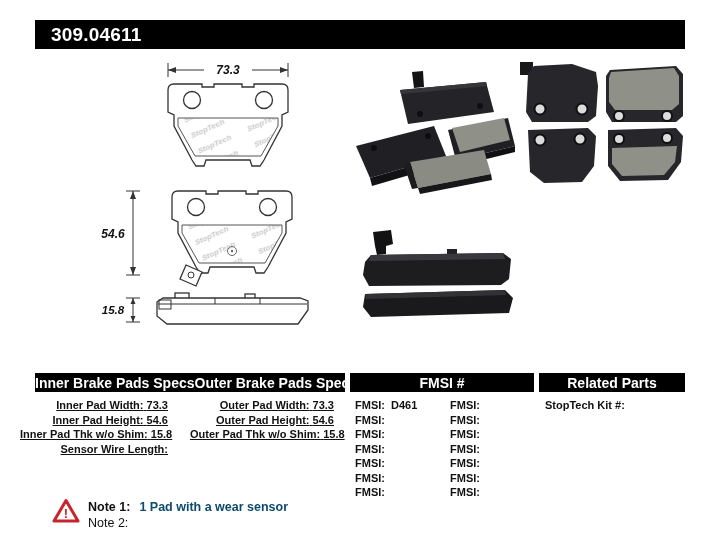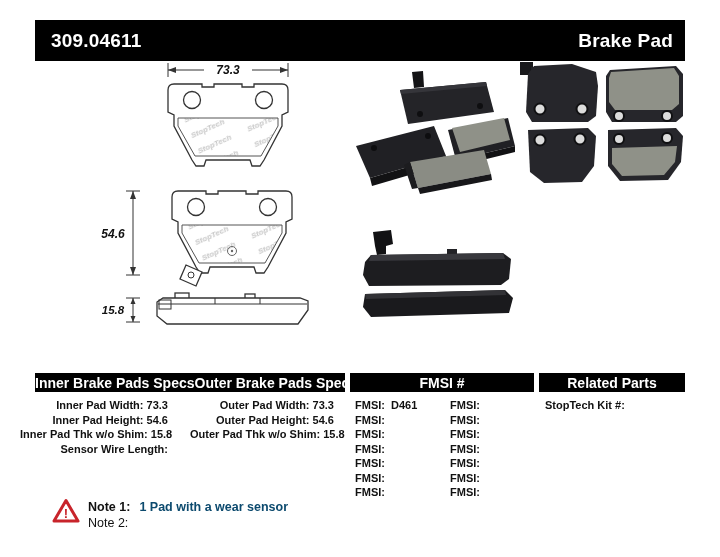--- a/index.html
+++ b/index.html
@@ -1,20 +1,20 @@
 <!DOCTYPE html>
 <html><head>
 <meta charset="utf-8">
 <style>
   html,body{margin:0;padding:0;background:#fff;}
   body{font-family:"Liberation Sans",sans-serif;}
   .page{position:relative;width:720px;height:557px;background:#ffffff;overflow:hidden;}
 
   
-  .hdr-bar{position:absolute;left:35px;top:20px;width:650px;height:41px;background:#000;
+  .hdr-bar{position:absolute;left:35px;top:20px;width:650px;height:29px;background:#000;
     display:flex;justify-content:space-between;align-items:center;box-sizing:border-box;
     padding:0 12px 0 16px;}
   .hdr-bar .pn,.hdr-bar .pt{color:#fff;font-size:19px;font-weight:bold;letter-spacing:.2px;}
 
   
   .d1{position:absolute;left:128px;top:58px;}
   .d2{position:absolute;left:95px;top:183px;}
   .d3{position:absolute;left:95px;top:290px;}
 
   
@@ -25,21 +25,21 @@
   
   .tbar{position:absolute;top:373px;height:19px;background:#000;color:#fff;
     display:flex;align-items:center;justify-content:center;font-weight:bold;font-size:14px;}
   .tbar.specs{left:35px;width:310px;justify-content:space-around;}
   .tbar.fmsi{left:350px;width:184px;}
   .tbar.rel{left:539px;width:146px;}
   .tbar span{white-space:nowrap;}
 
   
   .spec-col{position:absolute;top:398px;font-size:11px;font-weight:bold;color:#111;}
-  .spec-col .spec-row{text-align:right;line-height:14.5px;white-space:nowrap;}
+  .spec-col .spec-row{text-align:right;line-height:14.5px;white-space:nowrap;text-decoration:underline;}
   .inner-col{left:20px;width:148px;}
   .outer-col{left:190px;width:144px;}
 
   
   .fmsi-col{position:absolute;top:398px;font-size:11px;font-weight:bold;color:#111;}
   .fmsi-col .fmsi-row{line-height:14.5px;white-space:nowrap;}
   .fmsi-col .fmsi-label{display:inline-block;min-width:36px;}
   .fmsi-col1{left:355px;}
   .fmsi-col2{left:450px;}
 
@@ -67,21 +67,20 @@
   <svg width="0" height="0" style="position:absolute" aria-hidden="true">
     <defs>
       <pattern id="wm" width="54" height="17" patternUnits="userSpaceOnUse" patternTransform="rotate(-24)">
         <text x="1" y="11" font-size="8" font-weight="bold" font-style="italic" fill="#c6c6c6">StopTech</text>
       </pattern>
     </defs>
   </svg>
 
   <div class="hdr-bar">
     <span class="pn">309.04611</span>
-    <span class="pt">Brake Pad</span>
   </div>
 
   <svg class="d1" width="185" height="124" viewBox="0 0 185 124">
     <g class="ln">
       <line x1="40" y1="5" x2="40" y2="19"></line>
       <line x1="160" y1="5" x2="160" y2="19"></line>
       <line x1="40" y1="12" x2="76" y2="12"></line>
       <line x1="124" y1="12" x2="160" y2="12"></line>
     </g>
     <polygon points="40,12 48,9 48,15" fill="#333"></polygon>

